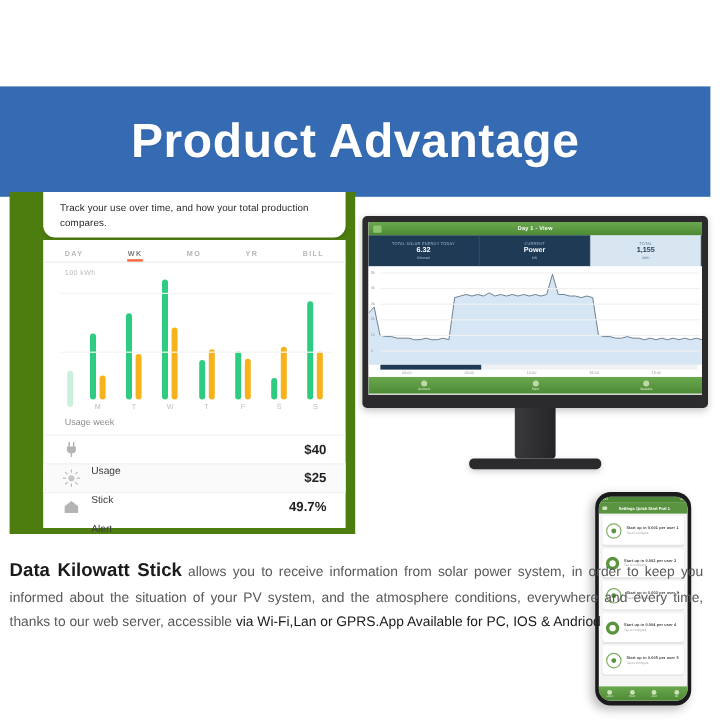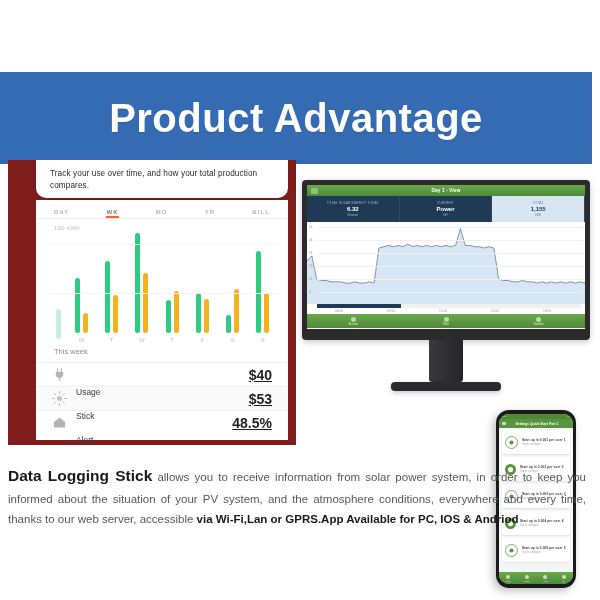--- a/index.html
+++ b/index.html
@@ -19,21 +19,21 @@
     color:#ffffff;font-size:40px;font-weight:bold;letter-spacing:.5px;
     line-height:1;text-shadow:0 1px 1px rgba(0,0,0,.12);
   }
 
   
   .hero{position:absolute;left:0;top:152px;width:600px;height:300px;}
 
   
   .app-panel{
     position:absolute;left:8px;top:8px;width:288px;height:285px;
-    background:#7f1d1d;overflow:hidden;
+    background:#4d7c0f;overflow:hidden;
   }
   .tip-card{
     position:absolute;left:28px;top:0px;width:252px;height:38px;
     background:#ffffff;border-bottom-left-radius:10px;border-bottom-right-radius:10px;
     box-shadow:0 1px 3px rgba(0,0,0,.10);
     padding:8px 14px 0 14px;box-sizing:border-box;
   }
   .tip-text{font-size:8.2px;color:#2a2a2a;line-height:1.45;letter-spacing:.1px;}
 
   .app-card{
@@ -65,21 +65,21 @@
   .thisweek{font-size:7.5px;color:#8d8d8d;margin:4px 0 0 18px;}
 
   .rows{margin-top:6px;}
   .row{
     display:flex;align-items:center;height:24px;border-top:1px solid #f0f0f0;
     padding:0 16px 0 14px;box-sizing:border-box;
   }
   .row:nth-child(even){background:#fafafa;}
   .row-icon{width:18px;height:18px;margin-right:8px;flex:0 0 auto;display:flex;align-items:center;justify-content:center;}
   .row-label{font-size:8.5px;color:#3a3a3a;flex:1 1 auto;margin-top:34px;}
-  .row-value{font-size:14px;color:#1f1f1f;font-weight:bold;text-decoration:underline;}
+  .row-value{font-size:11px;color:#1f1f1f;font-weight:bold;}
 
   
   .monitor{position:absolute;left:302px;top:28px;width:288px;}
   .bezel{
     width:288px;height:160px;background:#2b2b2d;border-radius:4px;
     padding:5px 5px 11px 5px;box-sizing:border-box;
     box-shadow:0 2px 6px rgba(0,0,0,.22);
   }
   .screen{width:100%;height:100%;background:#ffffff;overflow:hidden;position:relative;}
   .m-topbar{
@@ -148,21 +148,21 @@
   .p-nav-i{flex:1;display:flex;flex-direction:column;align-items:center;justify-content:center;}
   .p-nav-d{width:4px;height:4px;border-radius:50%;background:#cbe4b6;}
   .p-nav-t{font-size:2.2px;color:#e5f1da;margin-top:1px;}
 
   
   .caption{
     position:absolute;left:8px;top:462px;width:578px;
     font-size:11.5px;line-height:1.75;color:#585858;text-align:justify;
   }
   .cap-strong{font-size:15.5px;font-weight:bold;color:#1a1a1a;}
-  .cap-bold{font-weight:bold;color:#1a1a1a;}
+  .cap-bold{font-weight:normal;color:#1a1a1a;}
 </style>
 </head>
 <body>
 
 <div class="page">
 
   <div class="banner">
     <div class="banner-title">Product Advantage</div>
   </div>
 
@@ -239,50 +239,50 @@
             </div>
             <div class="daygroup">
               <div class="bars">
                 <div class="bar g" style="height:82px"></div>
                 <div class="bar y" style="height:40px"></div>
               </div>
               <div class="daylabel">S</div>
             </div>
           </div>
 
-        <div class="thisweek">This week</div>
+        <div class="thisweek">Usage week</div>
 
         <div class="rows">
           <div class="row">
             <div class="row-icon">
               <svg width="15" height="15" viewBox="0 0 24 24" fill="#b4b4b4">
                 <path d="M8 2v6H6v4a5 5 0 005 5v5h2v-5a5 5 0 005-5V8h-2V2h-2v6h-4V2z"></path>
               </svg>
             </div>
             <div class="row-label">Usage</div>
             <div class="row-value">$40</div>
           </div>
           <div class="row">
             <div class="row-icon">
               <svg width="15" height="15" viewBox="0 0 24 24" fill="none" stroke="#b8b8b8" stroke-width="1.6" stroke-linecap="round">
                 <circle cx="12" cy="12" r="4" fill="#c4c4c4" stroke="none"></circle>
                 <path d="M12 1v3M12 20v3M1 12h3M20 12h3M4.2 4.2l2.1 2.1M17.7 17.7l2.1 2.1M19.8 4.2l-2.1 2.1M6.3 17.7l-2.1 2.1"></path>
               </svg>
             </div>
             <div class="row-label">Stick</div>
-            <div class="row-value">$53</div>
+            <div class="row-value">$25</div>
           </div>
           <div class="row">
             <div class="row-icon">
               <svg width="15" height="15" viewBox="0 0 24 24" fill="#b4b4b4">
                 <path d="M12 4L3 11v9h18v-9z"></path>
               </svg>
             </div>
             <div class="row-label">Alert</div>
-            <div class="row-value">48.5%</div>
+            <div class="row-value">49.7%</div>
           </div>
         </div>
       </div>
     </div>
 
     <div class="monitor">
       <div class="bezel">
         <div class="screen">
 
           <div class="m-topbar">
@@ -440,16 +440,16 @@
             <div class="p-nav-d"></div>
             <div class="p-nav-t">Me</div>
           </div>
         </div>
       </div>
     </div>
 
   </div>
 
   <div class="caption">
-    <span class="cap-strong">Data Logging Stick</span><span> allows you to receive information from solar power system, in order to keep you informed about the situation of your PV system, and the atmosphere conditions, everywhere and every time, thanks to our web server, accessible </span><span class="cap-bold">via Wi-Fi,Lan or GPRS.App Available for PC, IOS &amp; Andriod</span>
+    <span class="cap-strong">Data Kilowatt Stick</span><span> allows you to receive information from solar power system, in order to keep you informed about the situation of your PV system, and the atmosphere conditions, everywhere and every time, thanks to our web server, accessible </span><span class="cap-bold">via Wi-Fi,Lan or GPRS.App Available for PC, IOS &amp; Andriod</span>
   </div>
 
 </div>
 
 </body></html>

